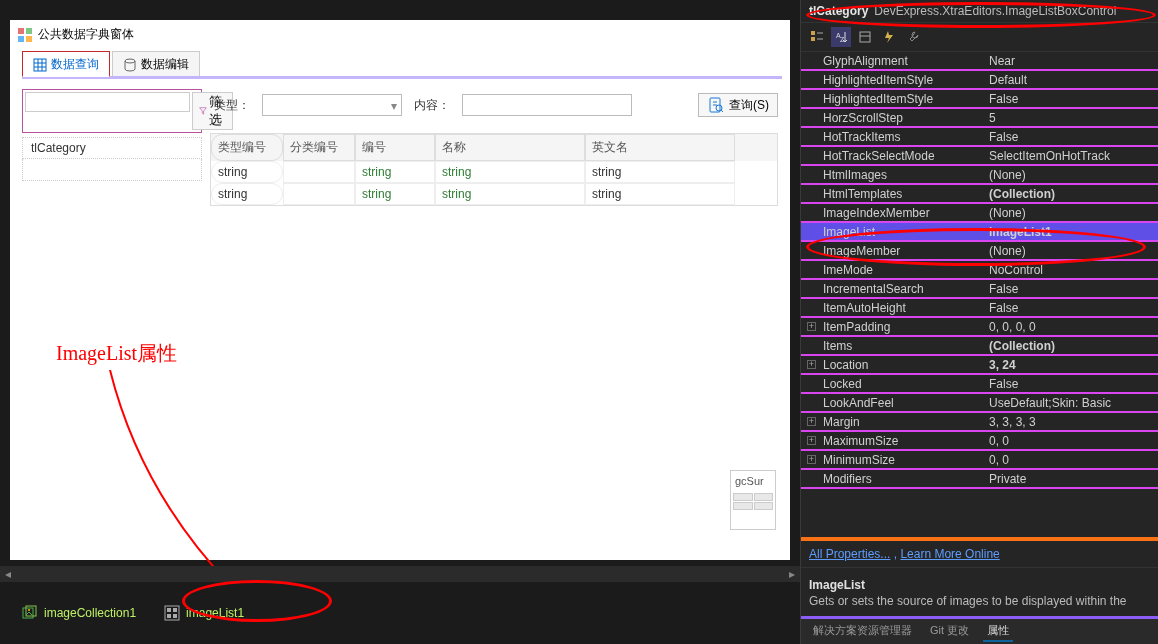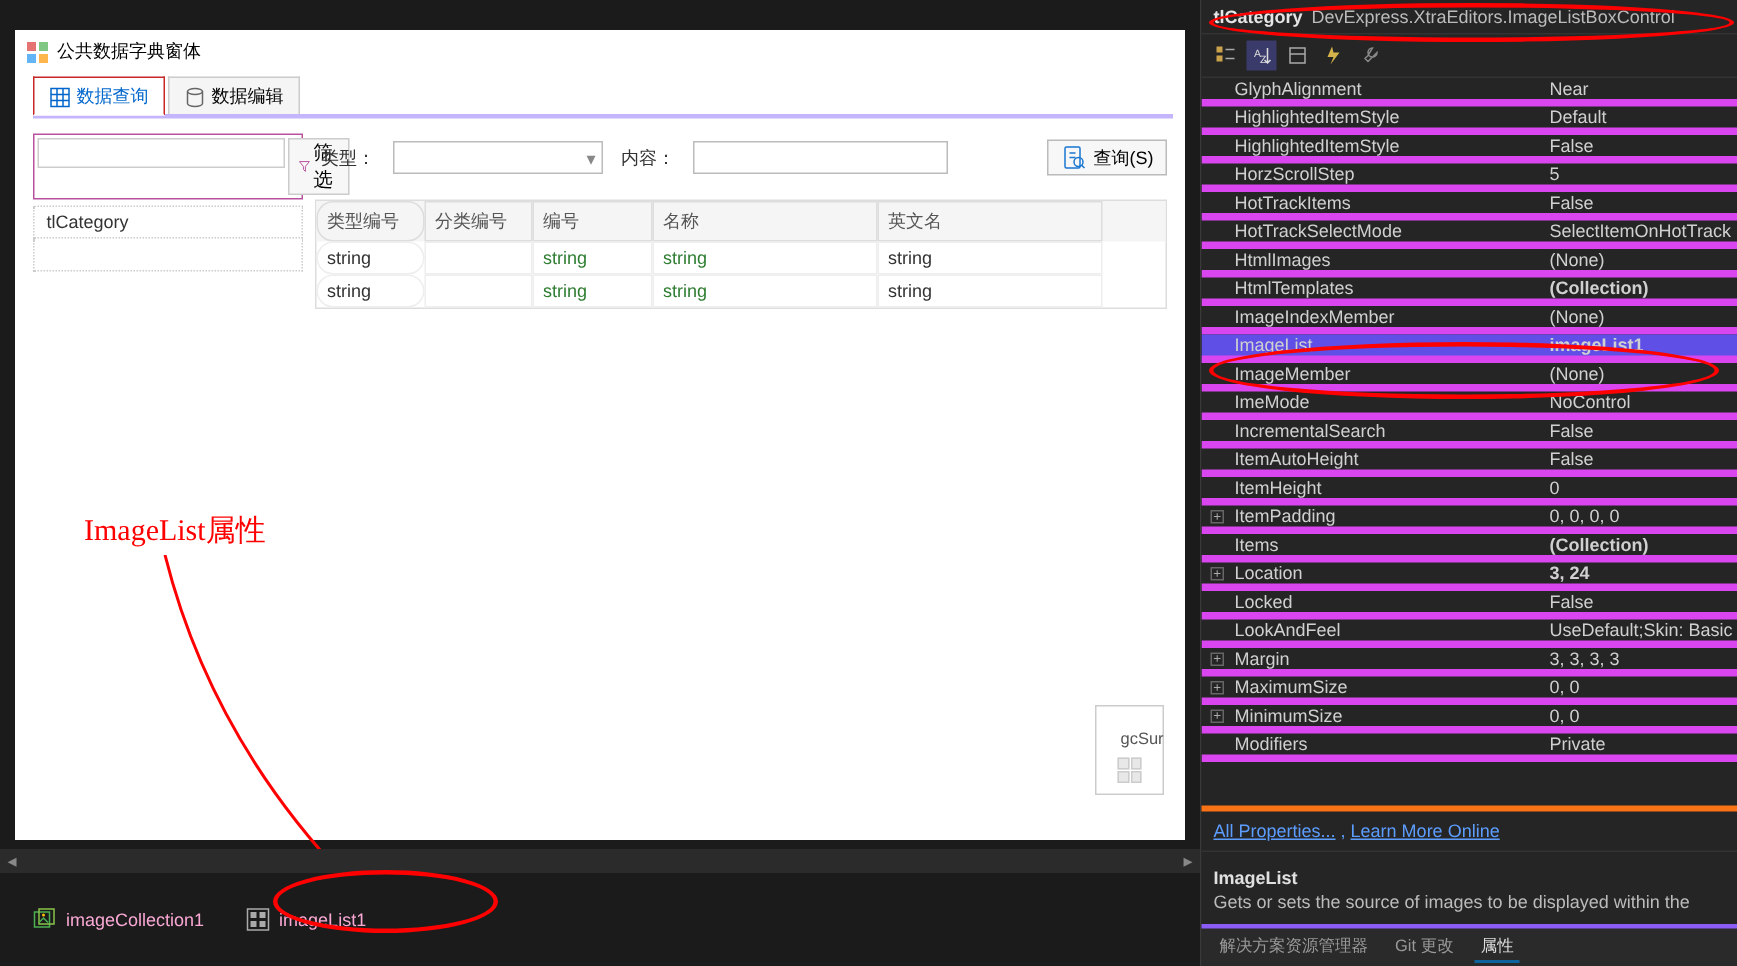--- a/index.html
+++ b/index.html
@@ -39,53 +39,53 @@
 .grid { border: 1px solid #ddd; }
 .grid-header { display: flex; background: #f5f5f5; }
 .grid-header .cell { border: 1px solid #ddd; padding: 4px 6px; font-size: 12px; color: #555; }
 .grid-row { display: flex; }
 .grid-row .cell { border: 1px solid #eee; padding: 3px 6px; font-size: 12px; }
 .col1 { width: 72px; border-radius: 11px; } .col2 { width: 72px; } .col3 { width: 80px; } .col4 { width: 150px; } .col5 { width: 150px; }
 .string-green { color: #2e7d32; }
 .string-black { color: #333; }
 
 
-.gc-sum { position: absolute; right: 14px; bottom: 30px; width: 46px; height: 60px; background: #fff; border: 1px solid #ccc; padding: 14px; font-size: 11px; color: #666; }
+.gc-sum { position: absolute; right: 14px; bottom: 30px; width: 46px; height: 60px; background: #fff; border: 1px solid #ccc; padding: 2px; font-size: 11px; color: #666; }
 .gc-sum-title { color: #555; padding: 2px; }
 .gc-sum-grid { margin-top: 4px; display: grid; grid-template-columns: 1fr 1fr; gap: 1px; }
 .gc-sum-cell { height: 8px; background: #e8e8e8; border: 1px solid #ccc; }
 
 
 .hscroll { position: absolute; left: 0; right: 0; bottom: 62px; height: 16px; background: #2b2b2b; display: flex; align-items: center; }
 .hscroll .arrow { width: 16px; height: 16px; display:flex; align-items:center; justify-content:center; color:#888; }
 .hscroll .track { flex:1; height:12px; background:#2b2b2b; }
 
 
 .component-tray { position: absolute; left: 0; right: 0; bottom: 0; height: 62px; background: #1b1b1b; display: flex; align-items: center; gap: 16px; padding: 0 16px; }
-.tray-item { display: flex; align-items: center; gap: 6px; color: #f9a8d4; font-size: 12px; cursor: pointer; padding: 4px 6px; }
+.tray-item { display: flex; align-items: center; gap: 6px; color: #bef264; font-size: 12px; cursor: pointer; padding: 4px 6px; }
 .tray-item .tray-icon { width: 16px; height: 16px; }
 
 
 .annotation-label { position: absolute; left: 56px; top: 340px; color: #ff0000; font-size: 20px; font-family: Liberation Serif, serif; }
 .red-ellipse { position: absolute; border: 3px solid #ff0000; border-radius: 50%; pointer-events: none; }
 .ellipse-tray { left: 182px; top: 580px; width: 150px; height: 42px; }
 .arrow-svg { position: absolute; left: 60px; top: 370px; width: 200px; height: 230px; pointer-events: none; }
 
 
 .prop-header { position: relative; padding: 4px 8px; background: #252525; border-bottom: 1px solid #333; display: flex; align-items: center; gap: 6px; }
 .prop-select-name { font-weight: normal; color: #e6e6e6; font-size: 12px; }
 .prop-select-type { color: #bbb; font-size: 12px; }
 .ellipse-header { left: 806px; top: 2px; width: 350px; height: 26px; }
 
 .prop-toolbar { display: flex; gap: 4px; padding: 4px 6px; background: #252525; border-bottom: 1px solid #333; }
 .tb-btn { width: 20px; height: 20px; display: flex; align-items: center; justify-content: center; cursor: pointer; border: 1px solid transparent; }
 .tb-btn svg { width: 14px; height: 14px; }
 
 .prop-grid { flex: 1; overflow-y: auto; background: #252525; }
-.prop-row { display: flex; border-bottom: 5px solid #d946ef; height: 19px; align-items: center; gap: 44px; }
+.prop-row { display: flex; border-bottom: 2px solid #d946ef; height: 19px; align-items: center; }
 .prop-row.selected { background: #5f4fe6; }
 .prop-name { width: 182px; padding-left: 22px; color: #d0d0d0; font-size: 12px; white-space: nowrap; overflow: hidden; }
 .prop-val { flex: 1; padding-left: 6px; color: #d0d0d0; font-size: 12px; white-space: nowrap; overflow: hidden; }
 .prop-val.bold { font-weight: bold; }
 .prop-row .expand { position: absolute; margin-left: 6px; width: 9px; height: 9px; border: 1px solid #666; display:flex; align-items:center; justify-content:center; font-size:9px; color:#aaa; line-height:1; }
 
 .ellipse-imagelist { left: 806px; top: 228px; width: 340px; height: 38px; }
 
 .prop-links { padding: 6px 8px; background: #252525; border-top: 4px solid #f97316; }
 .prop-links a { color: #5c9dff; text-decoration: underline; font-size: 12px; cursor: pointer; }
@@ -345,24 +345,20 @@
         </div>
         <div class="prop-row">
           <div class="prop-name">IncrementalSearch</div>
           <div class="prop-val">False</div>
         </div>
         <div class="prop-row">
           <div class="prop-name">ItemAutoHeight</div>
           <div class="prop-val">False</div>
         </div>
         <div class="prop-row">
-          <div class="prop-name">ItemHeight</div>
-          <div class="prop-val">0</div>
-        </div>
-        <div class="prop-row">
           <div class="expand">+</div>
           <div class="prop-name">ItemPadding</div>
           <div class="prop-val">0, 0, 0, 0</div>
         </div>
         <div class="prop-row">
           <div class="prop-name">Items</div>
           <div class="prop-val bold">(Collection)</div>
         </div>
         <div class="prop-row">
           <div class="expand">+</div>

